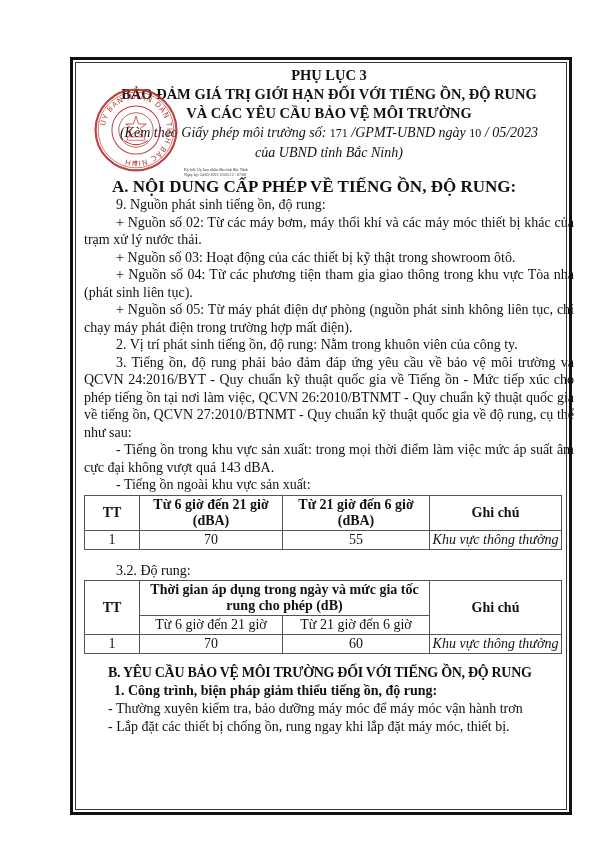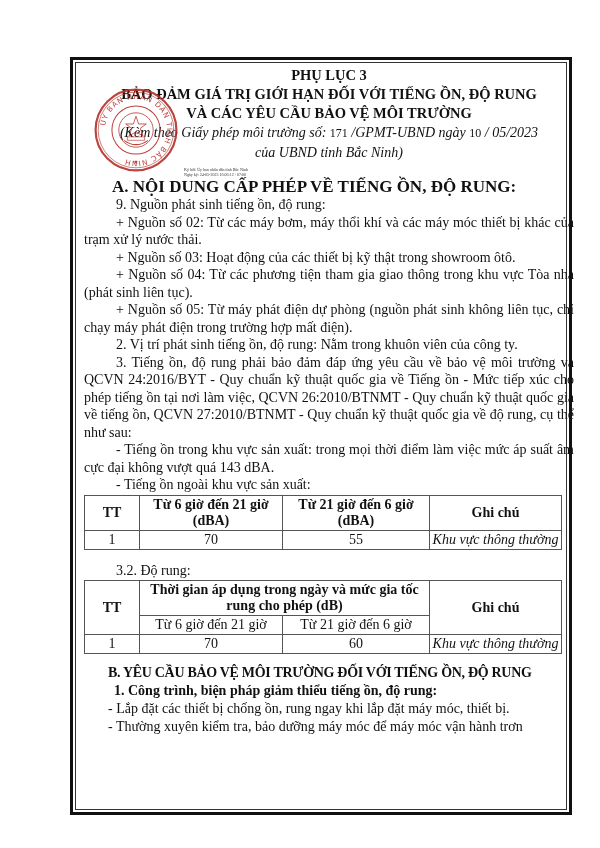--- a/index.html
+++ b/index.html
@@ -93,22 +93,22 @@
       <td>70</td>
       <td>60</td>
       <td class="it">Khu vực thông thường</td>
     </tr>
   </tbody>
     </table>
 
   <div style="height:10px"></div>
   <div class="h" style="padding-left:24px;font-size:14px;letter-spacing:-0.3px">B. YÊU CẦU BẢO VỆ MÔI TRƯỜNG ĐỐI VỚI TIẾNG ỒN, ĐỘ RUNG</div>
   <div class="h" style="padding-left:30px;font-size:14px">1. Công trình, biện pháp giảm thiểu tiếng ồn, độ rung:</div>
+  <p style="padding-left:24px">- Thường xuyên kiểm tra, bảo dưỡng máy móc để máy móc vận hành trơn</p>
   <p style="padding-left:24px">- Lắp đặt các thiết bị chống ồn, rung ngay khi lắp đặt máy móc, thiết bị.</p>
-  <p style="padding-left:24px">- Thường xuyên kiểm tra, bảo dưỡng máy móc để máy móc vận hành trơn</p>
 </div>
 
 <div class="sig">
   <div>Ký bởi: Ủy ban nhân dân tỉnh Bắc Ninh</div>
   <div>Ngày ký: 24-05-2023 16:06:12 +07:00</div>
 </div>
 
 <svg class="stamp" viewBox="0 0 100 100">
   <defs>
     <path id="ring" d="M50,50 m-36,0 a36,36 0 1,1 72,0 a36,36 0 1,1 -72,0"></path>

